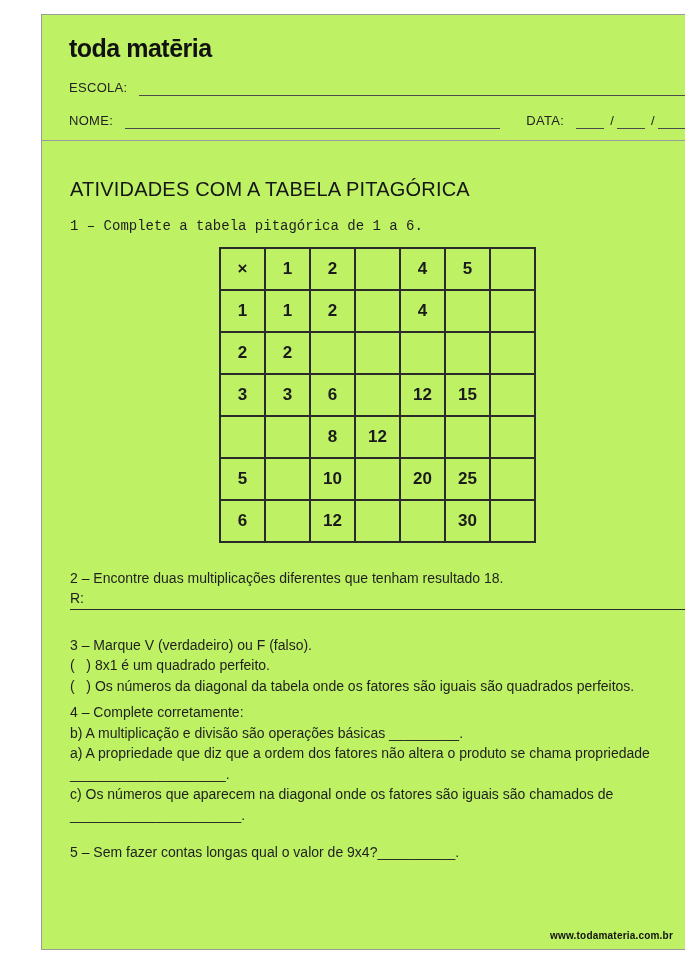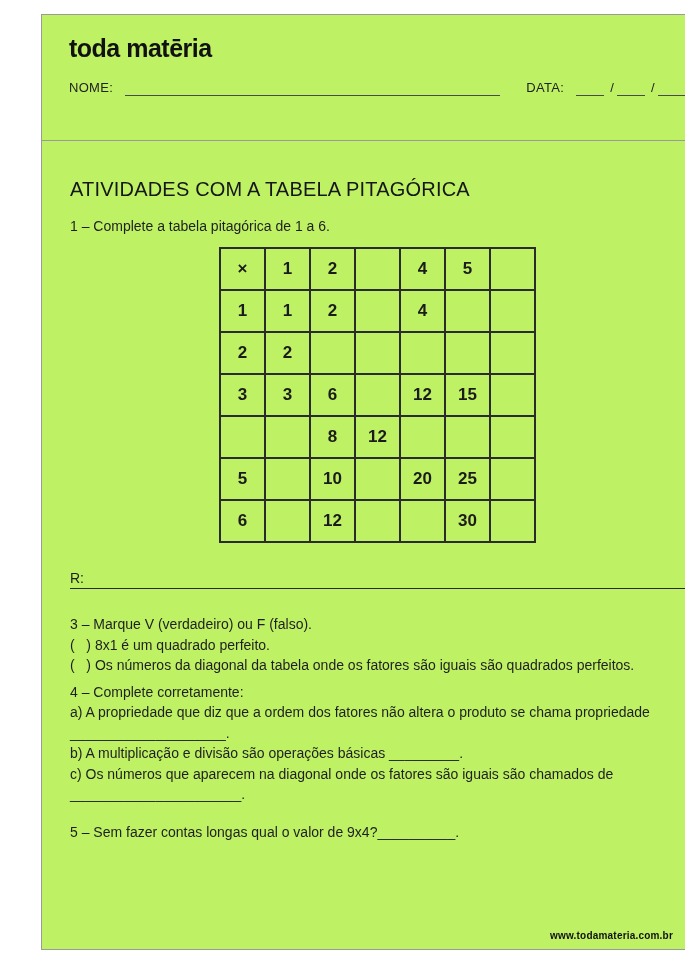--- a/index.html
+++ b/index.html
@@ -21,21 +21,21 @@
   .nome-line { flex:1; }
   .data-group { display:flex; align-items:flex-end; margin-left:26px; }
   .date-blank { width:28px; border-bottom:1.5px solid #4a4a4a; height:12px; }
   .date-slash { margin:0 3px 0 6px; padding-bottom:1px; }
 
   
   .content { padding:0 14px 0 28px; }
   .ws-title { font-weight:normal; font-size:20px;
               letter-spacing:0.2px; margin-top:37px; color:#161616; }
   .q-text { font-size:14px; line-height:20.5px; }
-  .q1-text { margin-top:15px; }
+  .q1-text { margin-top:15px;font-family:Liberation Mono, monospace; }
 
   table.pyta { border-collapse:collapse; margin:10px auto 0 auto; }
   table.pyta td { width:45px; height:42px; border:2px solid #2b2b2b;
                   text-align:center; vertical-align:middle;
                   font-weight:bold; font-size:17px; color:#1b1b1b; }
 
   .q2-block { margin-top:25px; }
   .answer-row { display:flex; align-items:flex-end; font-size:14px;
                 line-height:20.5px; border-bottom:1.5px solid #2a2a2a; }
 
@@ -50,20 +50,24 @@
                   color:#111; }
 </style>
 </head>
 <body>
 
 <div class="sheet">
 
   <div class="sheet-header">
     <div class="logo">toda matēria</div>
 
+    <div class="field-row">
+      <span class="field-label">ESCOLA:</span>
+      <span class="field-line"></span>
+    </div>
 
     <div class="field-row">
       <span class="field-label">NOME:</span>
       <span class="field-line nome-line"></span>
       <span class="data-group">
         <span class="field-label">DATA:</span>
         <span class="date-blank" style="margin-left:12px;"></span>
         <span class="date-slash">/</span>
         <span class="date-blank"></span>
         <span class="date-slash">/</span>
@@ -140,38 +144,39 @@
             <td>12</td>
             <td></td>
             <td></td>
             <td>30</td>
             <td></td>
           </tr>
         </tbody>
     </table>
 
     <div class="q2-block">
+      <div class="q-text">2 – Encontre duas multiplicações diferentes que tenham resultado 18.</div>
       <div class="answer-row">
         <span>R:</span>
       </div>
     </div>
 
     <div class="q3-block">
       <div class="q-text">3 – Marque V (verdadeiro) ou F (falso).</div>
       <div>
           <div class="vf-item">(   ) 8x1 é um quadrado perfeito.</div>
           <div class="vf-item">(   ) Os números da diagonal da tabela onde os fatores são iguais são quadrados perfeitos.</div>
         </div>
     </div>
 
     <div class="q4-block">
       <div class="q-text">4 – Complete corretamente:</div>
       <div>
+          <div class="fill-item">b) A multiplicação e divisão são operações básicas _________.</div>
           <div class="fill-item">a) A propriedade que diz que a ordem dos fatores não altera o produto se chama propriedade ____________________.</div>
-          <div class="fill-item">b) A multiplicação e divisão são operações básicas _________.</div>
           <div class="fill-item">c) Os números que aparecem na diagonal onde os fatores são iguais são chamados de ______________________.</div>
         </div>
     </div>
 
     <div class="q-text q5-line">5 – Sem fazer contas longas qual o valor de 9x4?__________.</div>
 
   </div>
 
   <div class="sheet-footer">www.todamateria.com.br</div>
 </div>

